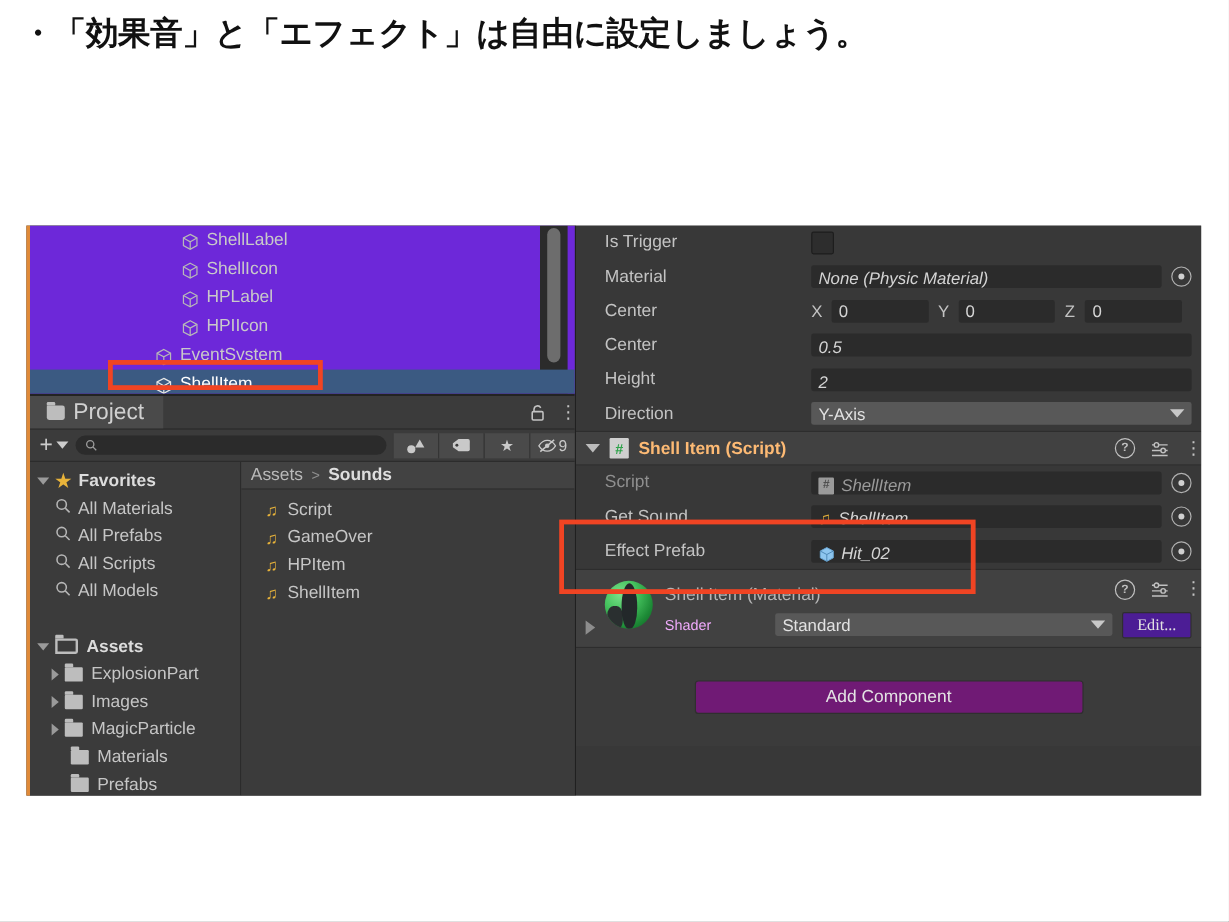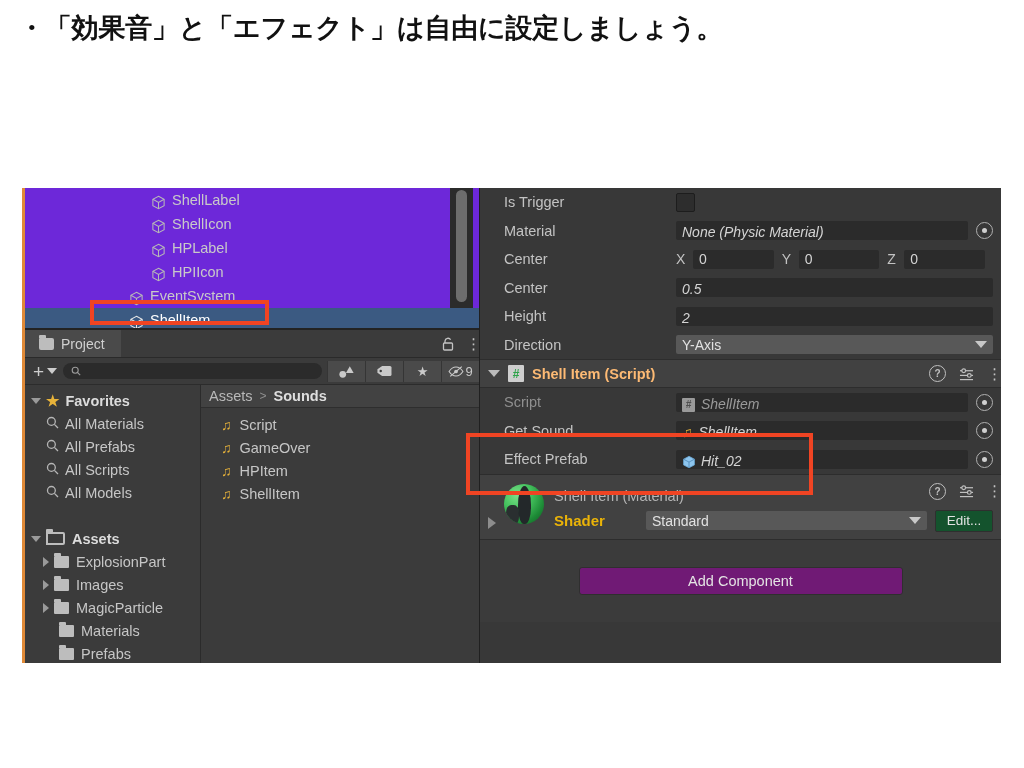--- a/index.html
+++ b/index.html
@@ -133,21 +133,21 @@
     border-bottom: 1px solid #2a2a2a;
   }
   .proj-tab {
     height: 27px;
     padding: 0 16px 0 14px;
     display: flex;
     align-items: center;
     gap: 7px;
     background: #4a4a4a;
     color: #d0d0d0;
-    font-size: 14px;
+    font-size: 19px;
   }
   .folder-ico {
     width: 15px; height: 12px;
     background: #bdbdbd;
     border-radius: 1px 2px 2px 2px;
     position: relative;
     display: inline-block;
   }
   .folder-ico::before {
     content: "";
@@ -463,31 +463,32 @@
     border-radius: 40%;
   }
   .mat-right { flex: 1; display: flex; flex-direction: column; padding-top: 2px;}
   .mat-title {
     font-size: 14.5px;
     color: #b5b5b5;
     height: 26px;
     line-height: 26px;
   }
   .mat-shader-row { display: flex; align-items: center; height: 24px; }
-  .mat-shader-label { width: 92px; font-size: 15px; color: #eab308; font-weight: bold; }
+  .mat-shader-label { width: 92px; font-size: 12px; color: #f0abfc; }
   .edit-btn {
     width: 56px; height: 20px;
-    background: #14532d;
+    background: #4c1d95;
     border: 1px solid #2f2f2f;
     border-radius: 2px;
     display: flex; align-items: center; justify-content: center;
     font-size: 13.5px;
     color: #e2e2e2;
     margin-right: 8px;
     flex: 0 0 auto;
+    font-family: Liberation Serif, serif;
   }
   .mat-actions {
     position: absolute;
     right: 10px; top: 8px;
     display: flex; align-items: center; gap: 13px;
     color: #c0c0c0;
   }
 
   .addcomp-zone {
     height: 82px;

